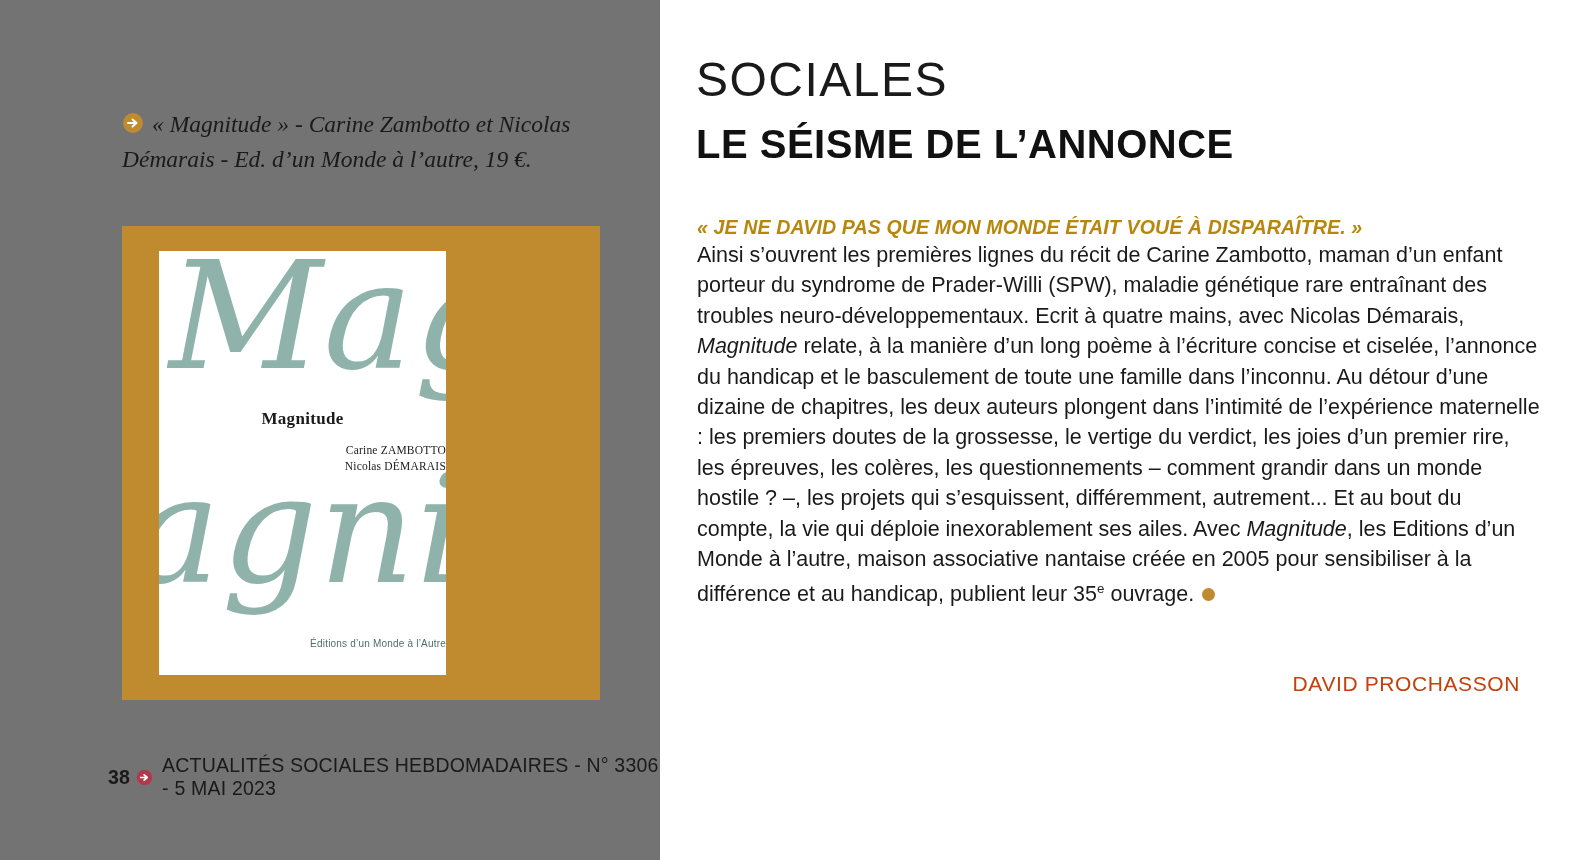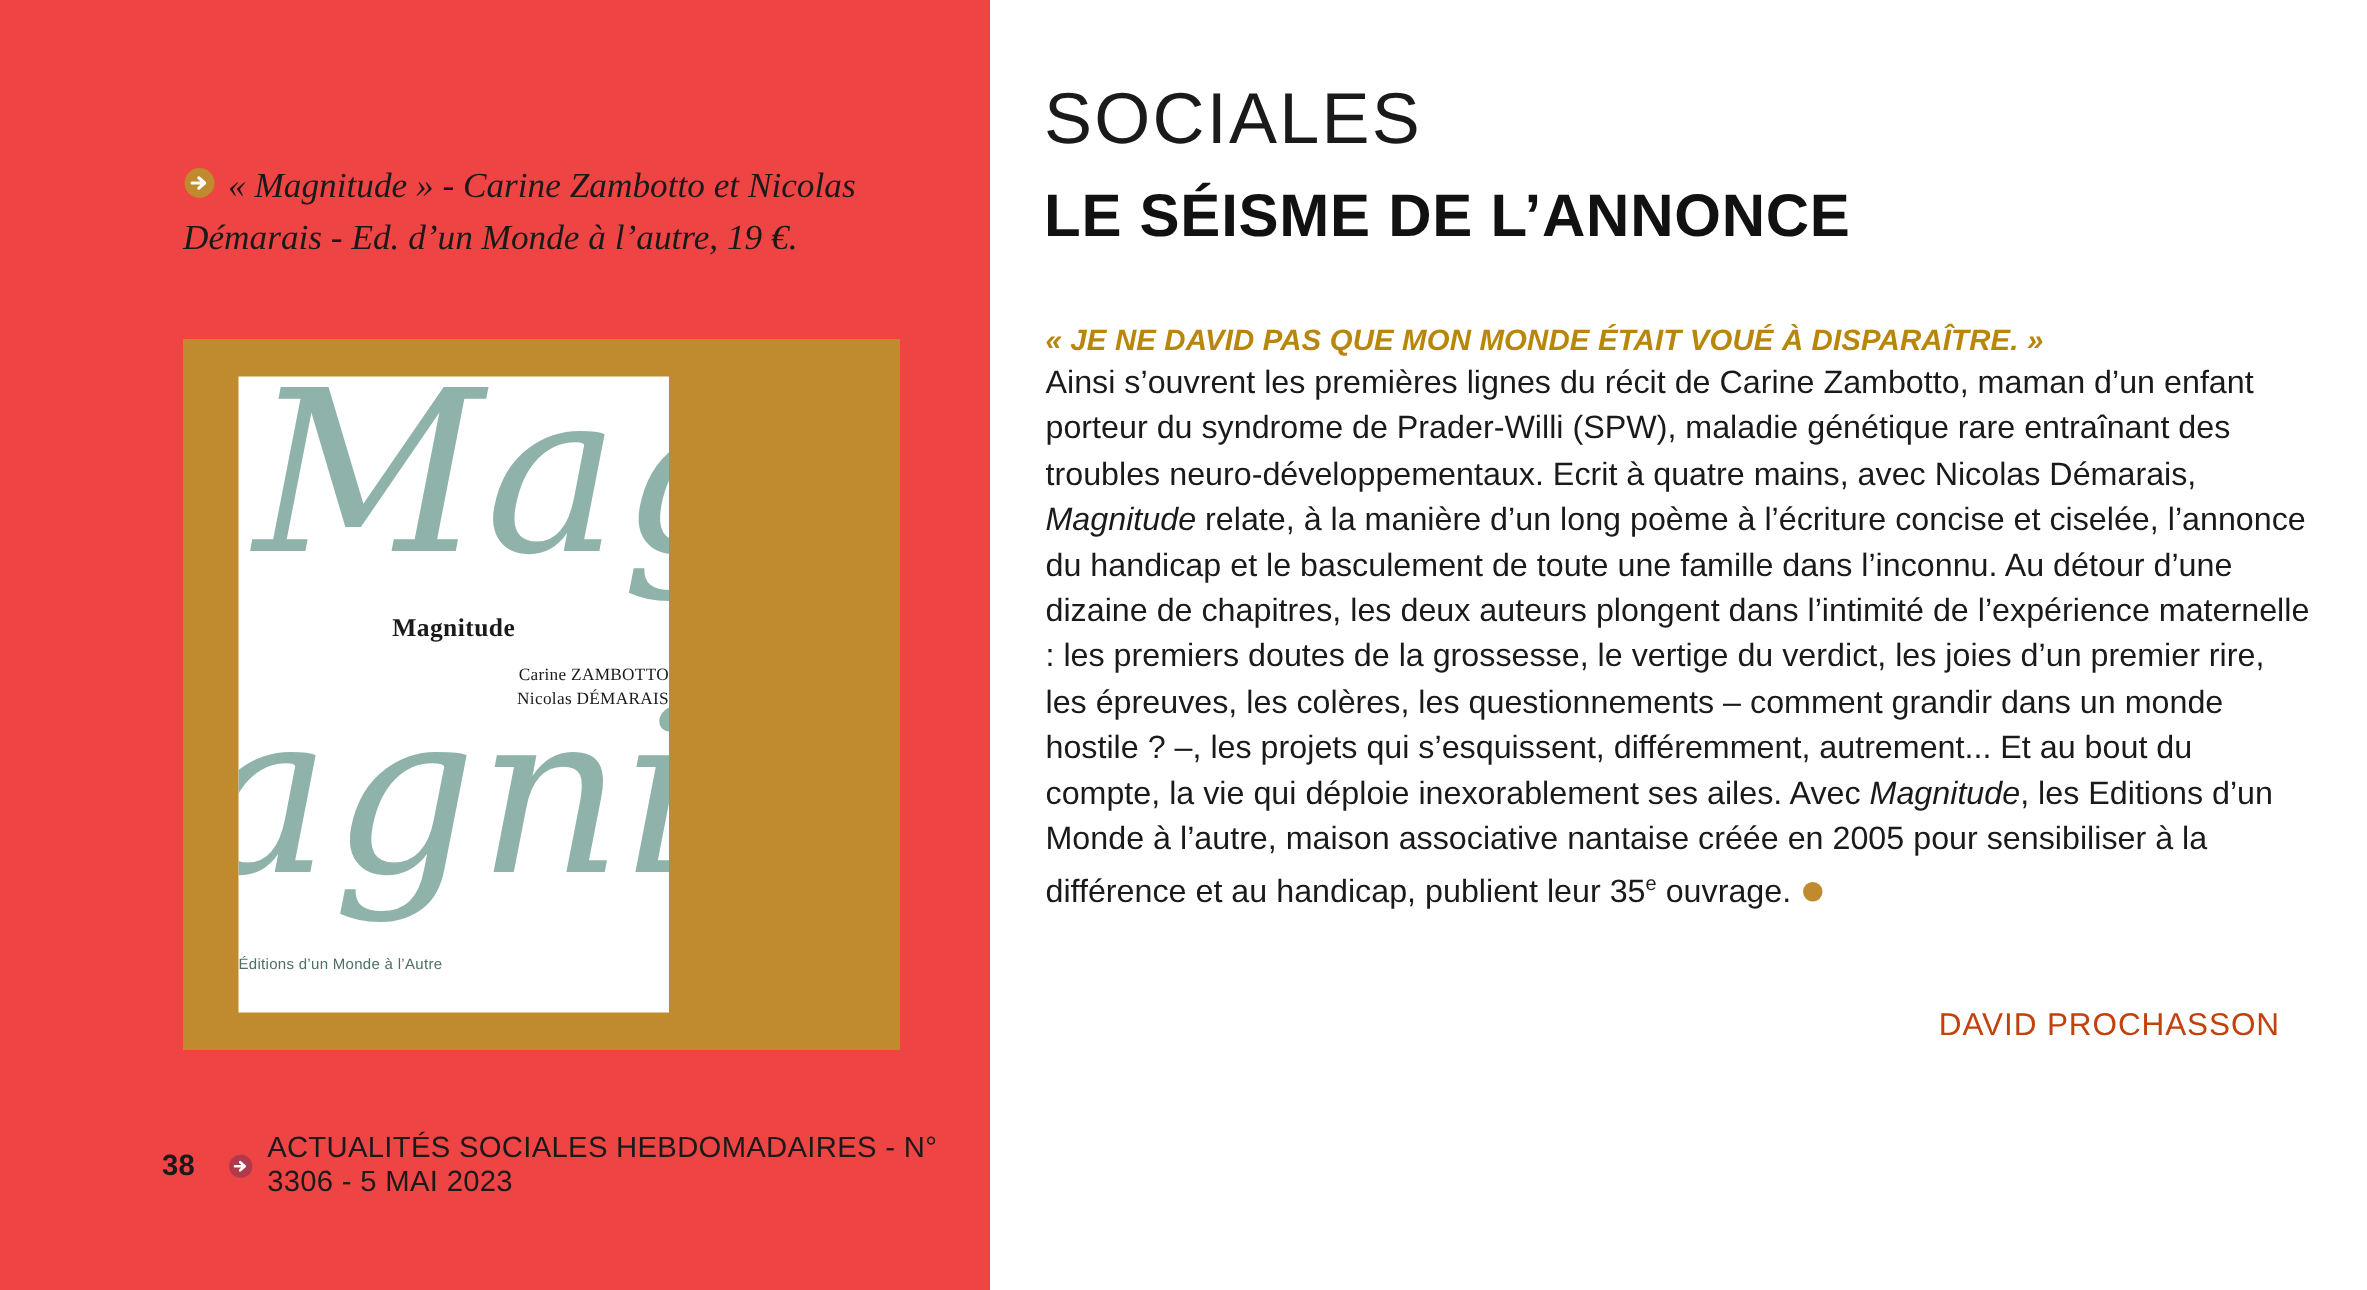--- a/index.html
+++ b/index.html
@@ -14,21 +14,21 @@
     font-family: "Liberation Sans", sans-serif;
     overflow: hidden;
   }
 
   
   .left-col {
     position: absolute;
     left: 0; top: 0;
     width: 660px;
     height: 860px;
-    background: #ef4444;
+    background: #737373;
   }
 
   .caption {
     position: absolute;
     left: 122px;
     top: 108px;
     width: 480px;
     font-family: "Liberation Serif", serif;
     font-style: italic;
     font-size: 23.5px;
@@ -96,41 +96,41 @@
     font-family: "Liberation Serif", serif;
     font-size: 11.5px;
     line-height: 1.35;
     color: #1a1a1a;
     letter-spacing: .2px;
   }
   .cover-publisher {
     position: absolute;
     left: 0; right: 0;
     bottom: 26px;
-    text-align: left;
+    text-align: right;
     font-family: "Liberation Sans", sans-serif;
     font-size: 10px;
     color: #4f6e68;
     letter-spacing: .2px;
   }
 
   
   .footer {
     position: absolute;
     left: 108px;
     bottom: 60px;
     display: flex;
     align-items: center;
     font-size: 19.5px;
     color: #1a1a1a;
     letter-spacing: .2px;
   }
   .footer .page-num {
     font-weight: bold;
-    margin-right: 22px;
+    margin-right: 6px;
   }
   .footer .arrow-small {
     margin-right: 9px;
     display: inline-flex;
     align-items: center;
   }
 
   
   .right-col {
     position: absolute;

